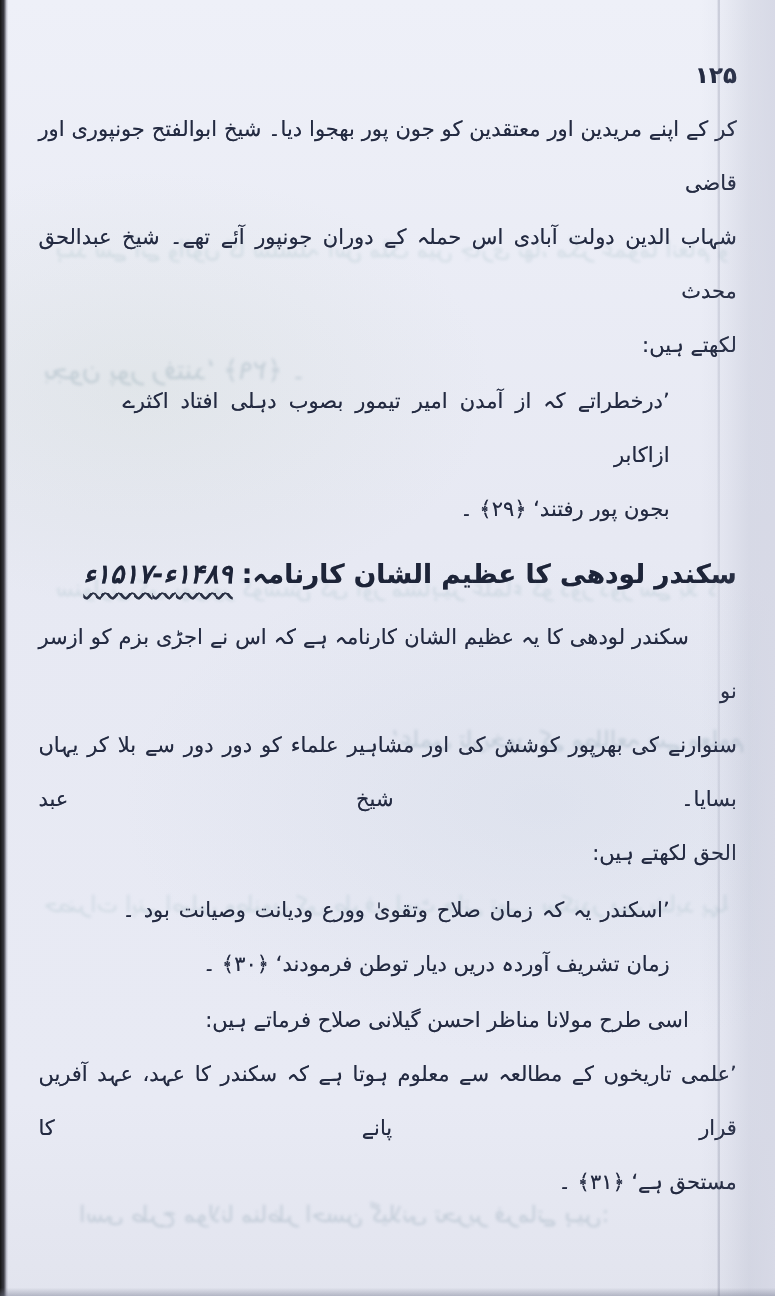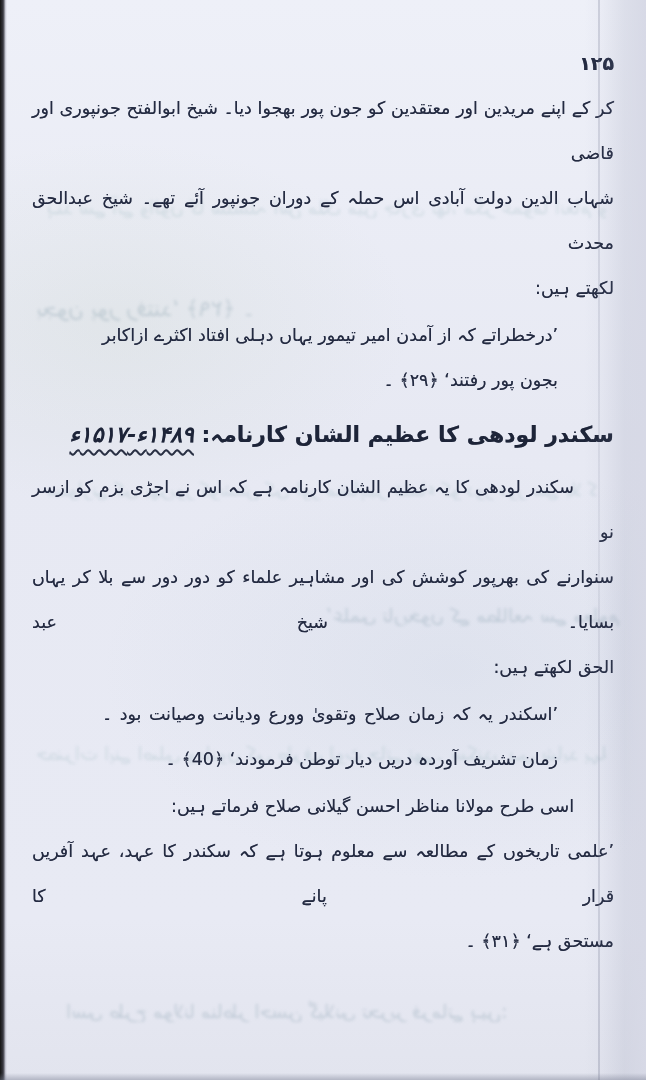--- a/index.html
+++ b/index.html
@@ -93,37 +93,37 @@
 
     <div class="page-number">۱۲۵</div>
 
     <div>
       <div class="line">کر کے اپنے مریدین اور معتقدین کو جون پور بھجوا دیا۔ شیخ ابوالفتح جونپوری اور قاضی</div>
       <div class="line">شہاب الدین دولت آبادی اس حملہ کے دوران جونپور آئے تھے۔ شیخ عبدالحق محدث</div>
       <div class="line short">لکھتے ہیں:</div>
     </div>
 
     <div class="quote">
-      <div class="line">’درخطراتے کہ از آمدن امیر تیمور یہاں دہلی افتاد اکثرے ازاکابر</div>
+      <div class="line">’درخطراتے کہ از آمدن امیر تیمور بصوب دہلی افتاد اکثرے ازاکابر</div>
       <div class="line short">بجون پور رفتند‘ ﴿۲۹﴾ ۔</div>
     </div>
 
     <div class="heading">
       <span>سکندر لودھی کا عظیم الشان کارنامہ: </span><span class="dates">۱۴۸۹ء-۱۵۱۷ء</span>
     </div>
 
     <div>
       <div class="line indent">سکندر لودھی کا یہ عظیم الشان کارنامہ ہے کہ اس نے اجڑی بزم کو ازسر نو</div>
       <div class="line">سنوارنے کی بھرپور کوشش کی اور مشاہیر علماء کو دور دور سے بلا کر یہاں بسایا۔ شیخ عبد</div>
       <div class="line short">الحق لکھتے ہیں:</div>
     </div>
 
     <div class="quote">
       <div class="line">’اسکندر یہ کہ زمان صلاح وتقویٰ وورع ودیانت وصیانت بود ۔</div>
-      <div class="line short">زمان تشریف آوردہ دریں دیار توطن فرمودند‘ ﴿40﴾ ۔</div>
+      <div class="line short">زمان تشریف آوردہ دریں دیار توطن فرمودند‘ ﴿۳۰﴾ ۔</div>
     </div>
 
     <div>
       <div class="line short indent">اسی طرح مولانا مناظر احسن گیلانی صلاح فرماتے ہیں:</div>
     </div>
 
     <div>
       <div class="line">’علمی تاریخوں کے مطالعہ سے معلوم ہوتا ہے کہ سکندر کا عہد، عہد آفریں قرار پانے کا</div>
       <div class="line short">مستحق ہے‘ ﴿۳۱﴾ ۔</div>
     </div>

